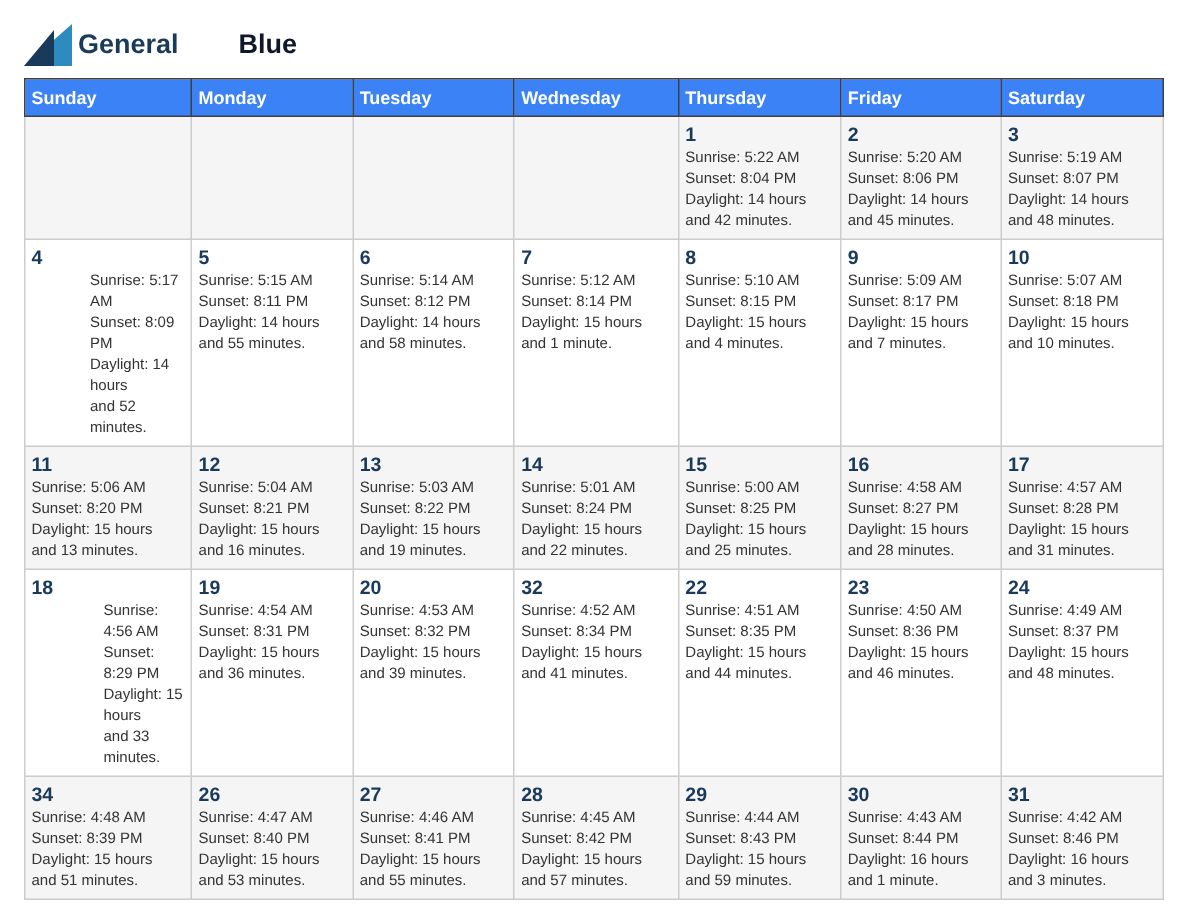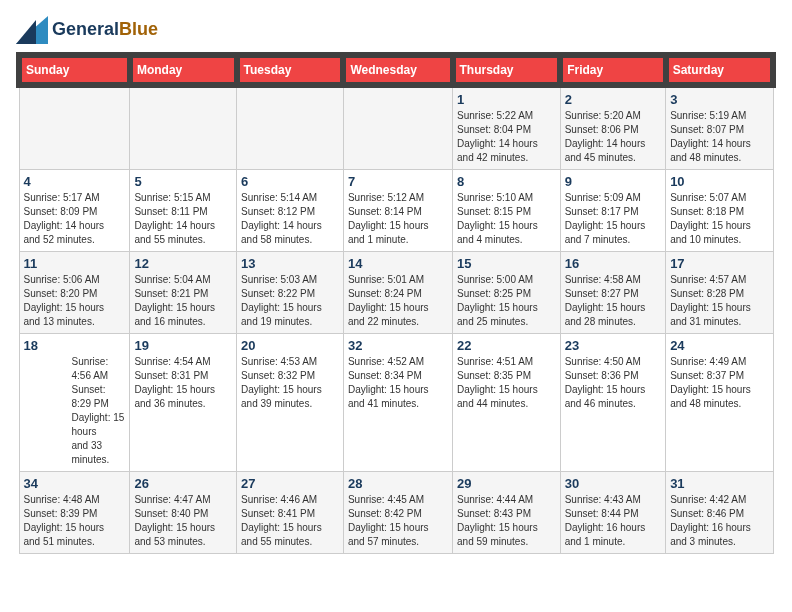--- a/index.html
+++ b/index.html
@@ -20,21 +20,22 @@
       display: flex;
       align-items: center;
     }
     .logo-text {
       font-size: 18px;
       font-weight: bold;
       color: #1a3a5c;
       line-height: 1.2;
     }
     .logo-text span {
-      color: #a16207;
+      color: #0f172a;
+      margin-left: 40px;
     }
     .logo-icon {
       width: 32px;
       height: 28px;
       margin-right: 4px;
     }
     .title-block {
       text-align: right;
     }
     .title-block h1 {
@@ -46,27 +47,27 @@
       font-size: 16px;
       color: #333;
       font-weight: normal;
     }
     table {
       width: 100%;
       border-collapse: collapse;
       font-size: 11px;
     }
     thead th {
-      background: #ef4444;
+      background: #3b82f6;
       color: #fff;
       padding: 5px 4px;
       text-align: left;
       font-size: 12px;
       font-weight: bold;
-      border: 6px solid #404040;
+      border: 1px solid #404040;
     }
     tbody td {
       border: 1px solid #ccc;
       vertical-align: top;
       padding: 4px 4px;
       width: 113px;
       min-height: 80px;
       background: #fff;
     }
     tbody tr:nth-child(odd) td {
@@ -146,21 +147,21 @@
           <span class="day-num">3</span>
           <div class="day-info" style="white-space: pre-line;">Sunrise: 5:19 AM
 Sunset: 8:07 PM
 Daylight: 14 hours
 and 48 minutes.</div>
         </td>
       </tr>
       <tr>
         <td>
           <span class="day-num">4</span>
-          <div class="day-info" style="white-space: pre-line;">Sunrise: 5:17 AM
+          <div class="day-info" style="white-space: pre-line; margin-left: 39px;">Sunrise: 5:17 AM
 Sunset: 8:09 PM
 Daylight: 14 hours
 and 52 minutes.</div>
         </td>
         <td>
           <span class="day-num">5</span>
           <div class="day-info" style="white-space: pre-line;">Sunrise: 5:15 AM
 Sunset: 8:11 PM
 Daylight: 14 hours
 and 55 minutes.</div>

